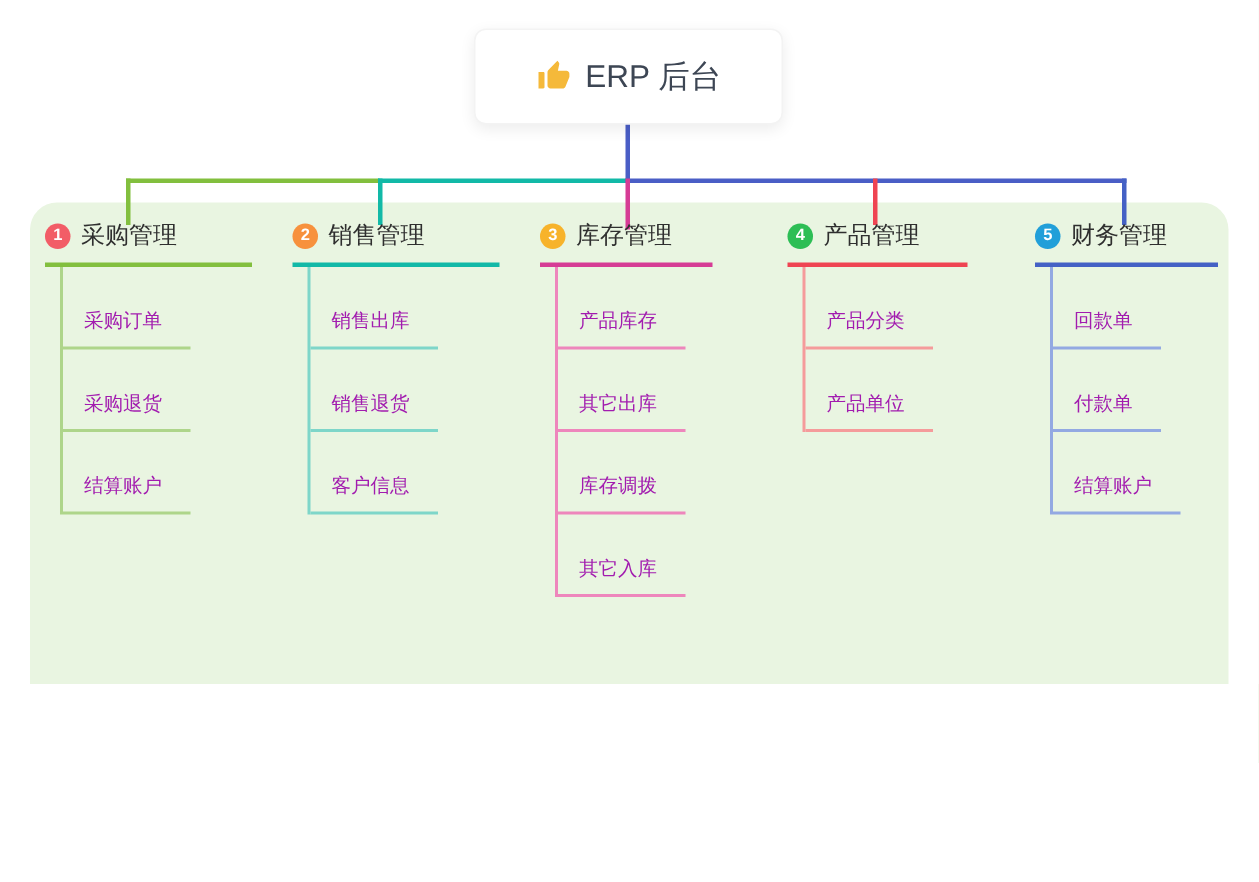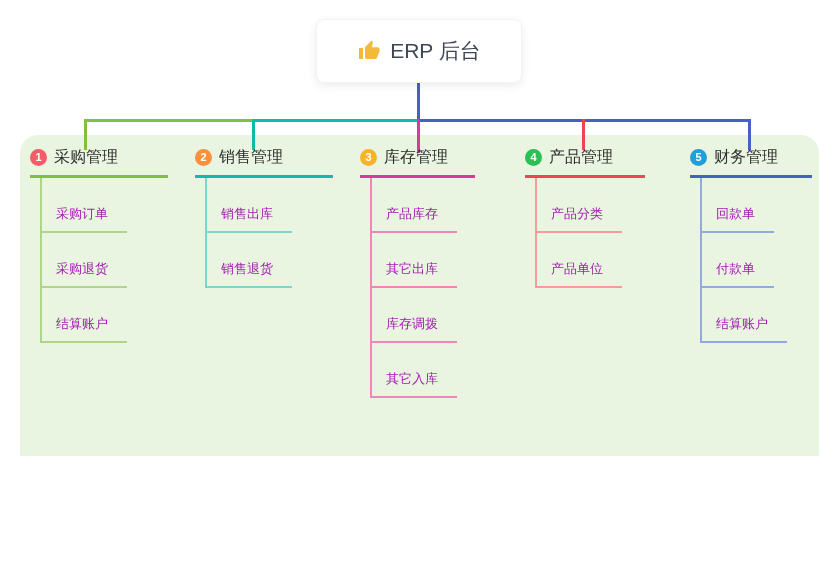--- a/index.html
+++ b/index.html
@@ -72,20 +72,21 @@
         </div>
       </div>
       <div class="branch" style="left: 195px; --line: #12b9a7; --child: #7ed6c9;">
         <div class="branch-header" style="width: 138px;">
           <span class="badge" style="background: rgb(247, 145, 61);">2</span>
           <span>销售管理</span>
         </div>
         <div class="children">
           <div class="child-node">销售出库</div>
           <div class="child-node">销售退货</div>
+          <div class="child-node">客户信息</div>
         </div>
       </div>
       <div class="branch" style="left: 360px; --line: #d63c95; --child: #ee86bc;">
         <div class="branch-header" style="width: 115px;">
           <span class="badge" style="background: rgb(247, 179, 43);">3</span>
           <span>库存管理</span>
         </div>
         <div class="children">
           <div class="child-node">产品库存</div>
           <div class="child-node">其它出库</div>

